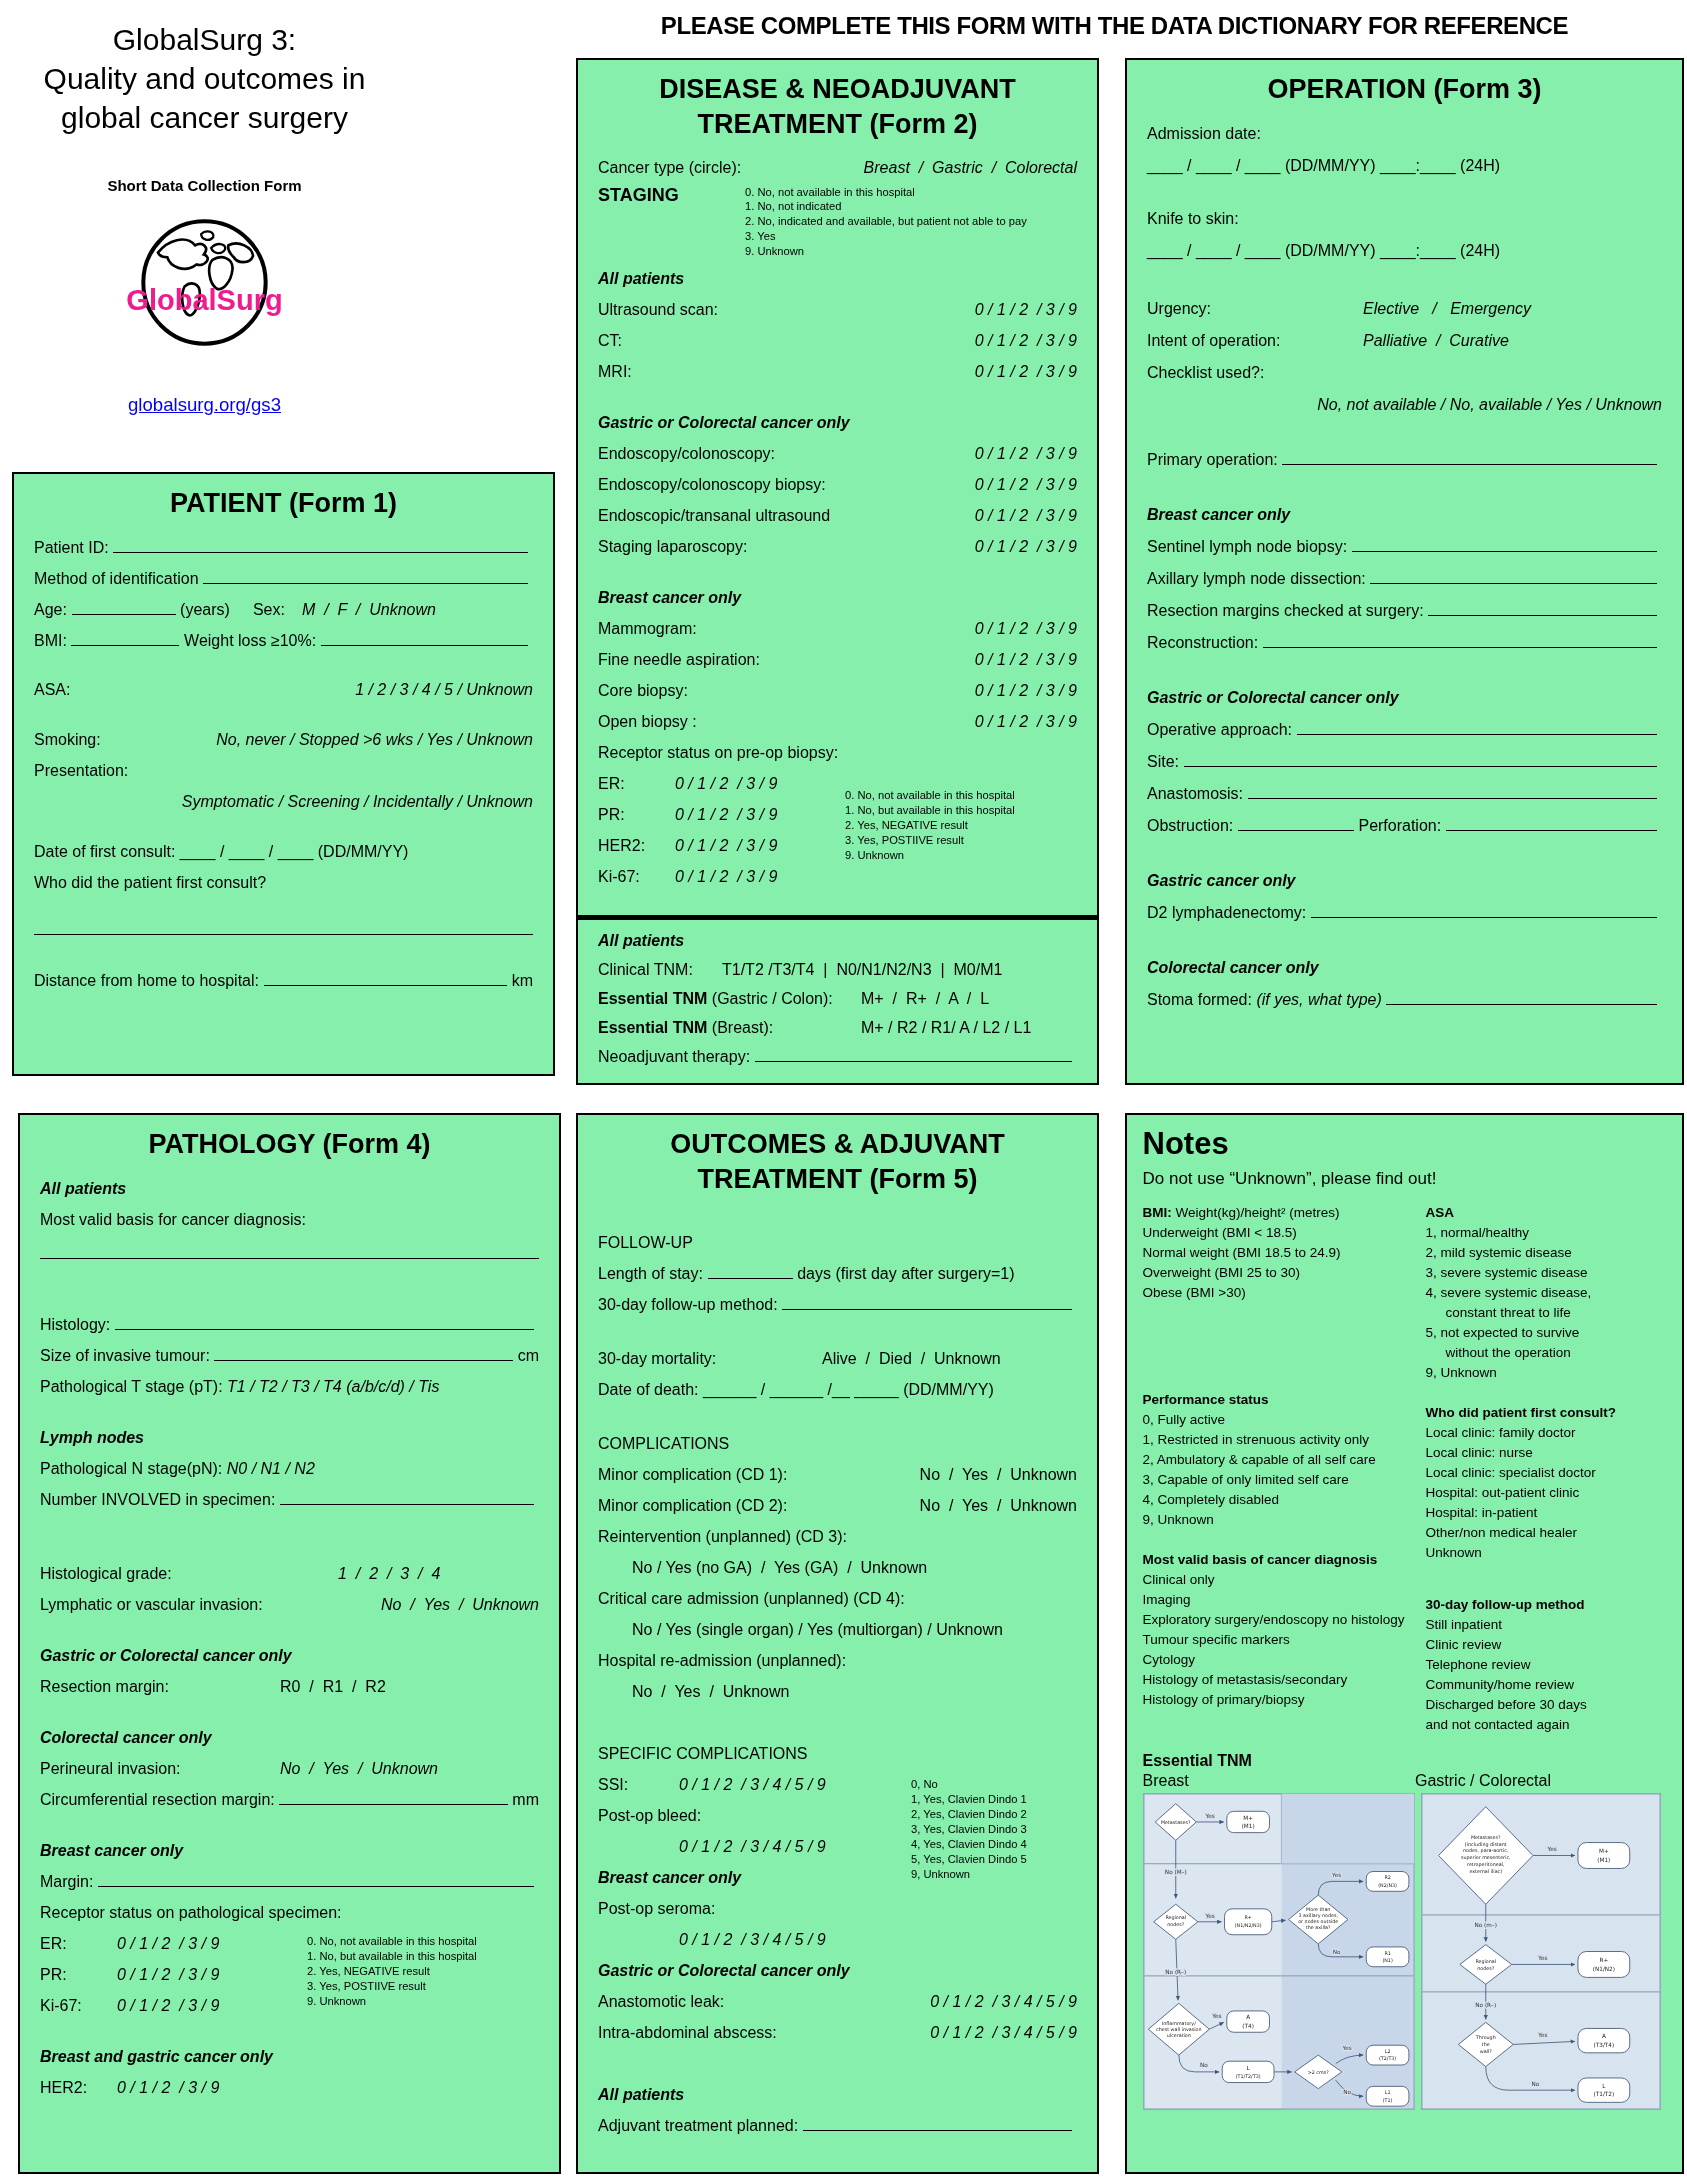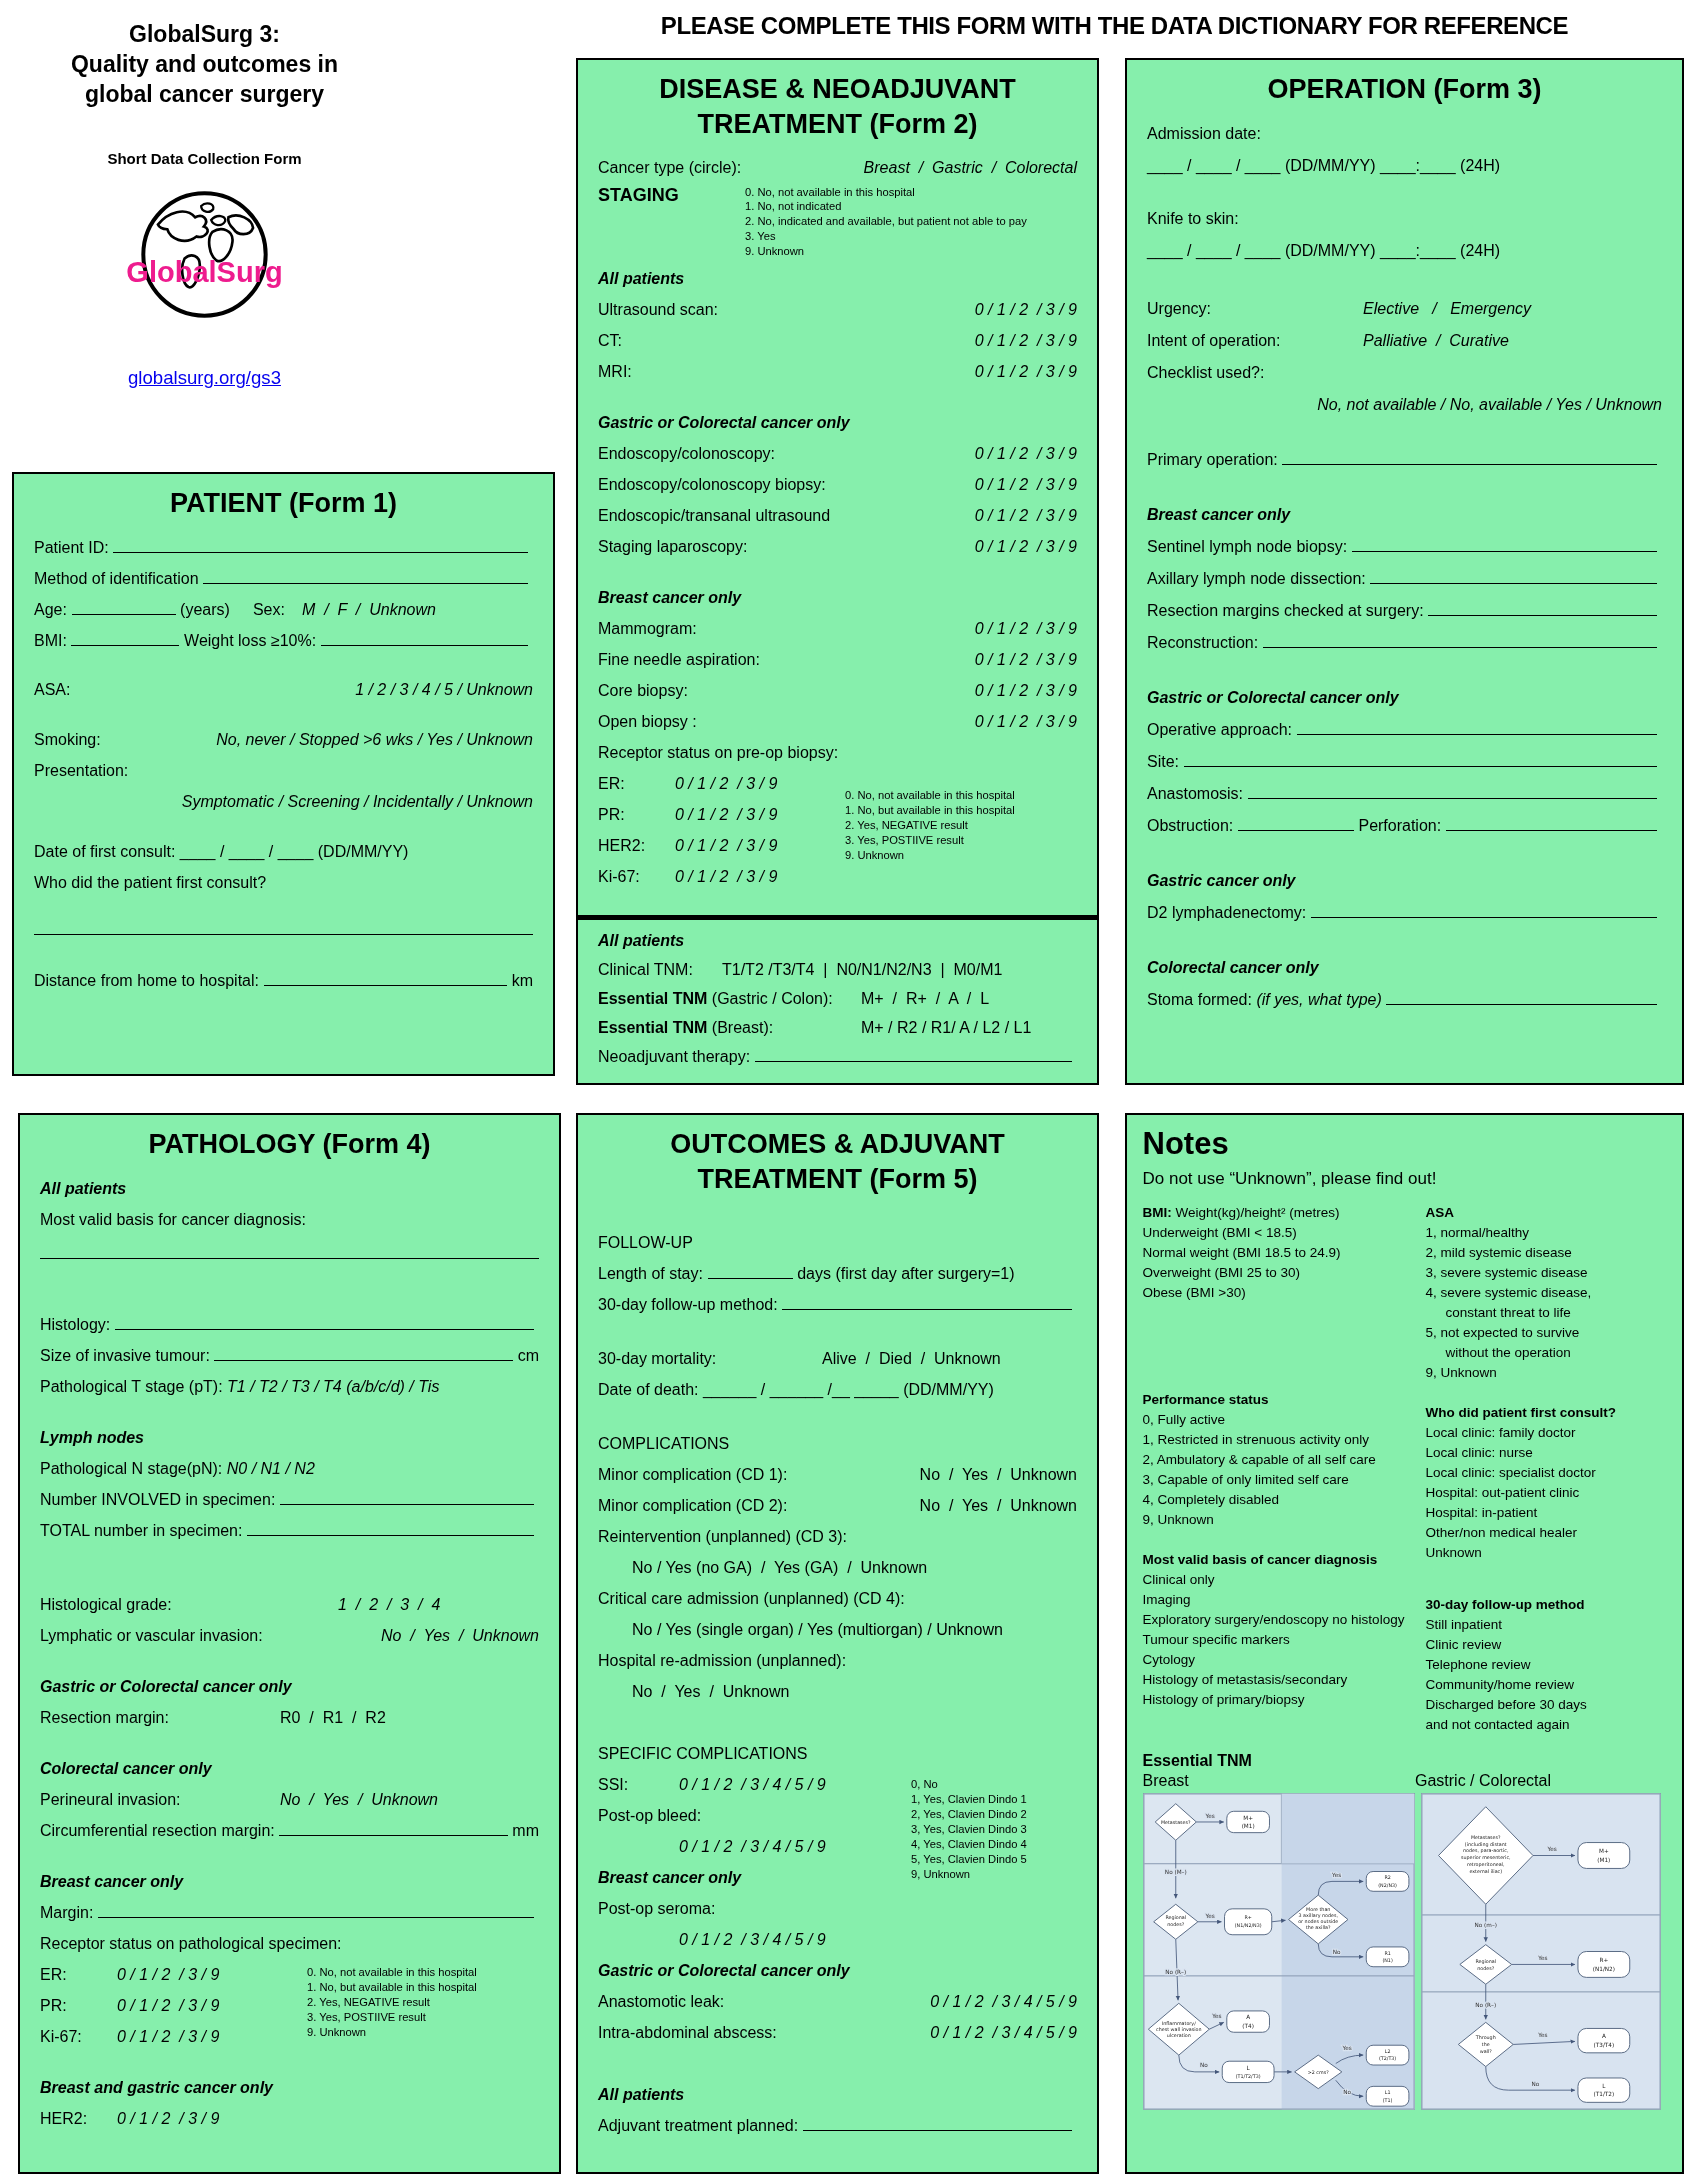--- a/index.html
+++ b/index.html
@@ -2,21 +2,21 @@
 <html style="font-size:12.4px"><head>
 <meta charset="utf-8">
 <style>
   html,body{margin:0;padding:0;background:#9a9a9a}
   .page{position:relative;width:1688px;height:2183px;background:#fff;
     font-family:"Liberation Sans","DejaVu Sans",sans-serif;color:#000;overflow:hidden}
   .hdr{position:absolute;left:541px;top:12.4px;width:1147px;text-align:center;
     font-weight:bold;font-size:24px;letter-spacing:-0.4px;white-space:nowrap}
   
   .mast{position:absolute;left:23px;top:20px;width:363px;text-align:center}
-  .mast .t{font-weight:bold;font-size:23px;line-height:1.3}
+  .mast .t{font-weight:normal;font-size:30px;line-height:1.3}
   .mast .s{font-weight:bold;font-size:15px;margin-top:40px}
   .logo{position:relative;width:363px;height:174px;margin-top:21.6px}
   .logo svg{display:block;margin:0 auto}
   .pinktxt{position:absolute;left:0;right:0;top:68px;text-align:center;
     font-weight:bold;font-size:29px;color:#ee1c8e;letter-spacing:0px}
   .link{display:block;margin-top:4.6px;text-align:center;font-size:18.6px;color:#0500ee;text-decoration:underline}
   
   .box{position:absolute;background:#86efac;border:2.3px solid #000;box-sizing:border-box;
     padding:9.3px 20px;overflow:hidden}
   #f1{left:12px;top:472px;width:543px;height:604px}
@@ -406,24 +406,20 @@
     <div class="gap26"></div>
     <div class="ln">
         <span class="bi">Lymph nodes</span>
       </div>
     <div class="ln">
         <span>Pathological N stage(pN): </span>
         <span class="it">N0 / N1 / N2</span>
       </div>
     <div class="ln">
         <span>Number INVOLVED in specimen:</span>
-        <span class="bl"></span>
-      </div>
-    <div class="ln">
-        <span>TOTAL number in specimen:</span>
         <span class="bl"></span>
       </div>
     <div class="gap56"></div>
     <div class="ln">
         <span class="lw" style="width:298px">Histological grade:</span>
         <span class="it">1  /  2  /  3  /  4</span>
       </div>
     <div class="ln sp">
         <span>Lymphatic or vascular invasion:</span>
         <span class="it">No  /  Yes  /  Unknown</span>

